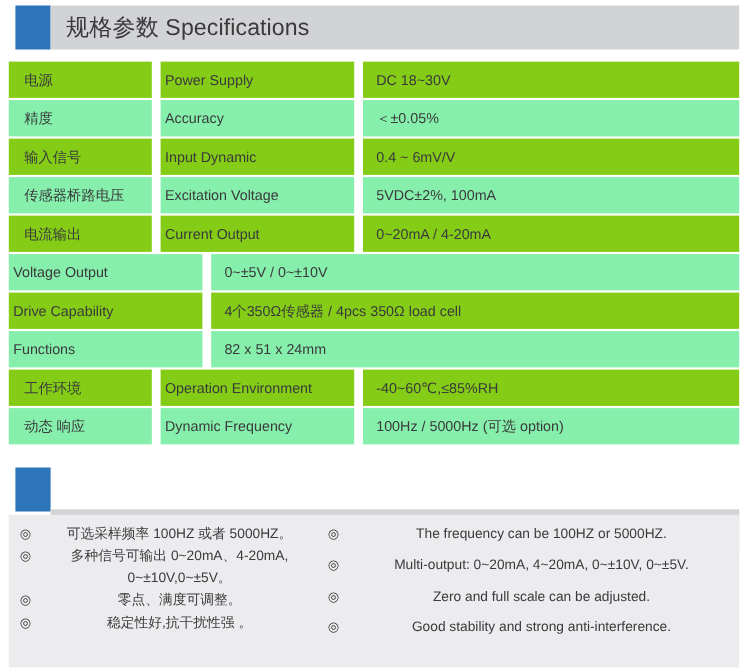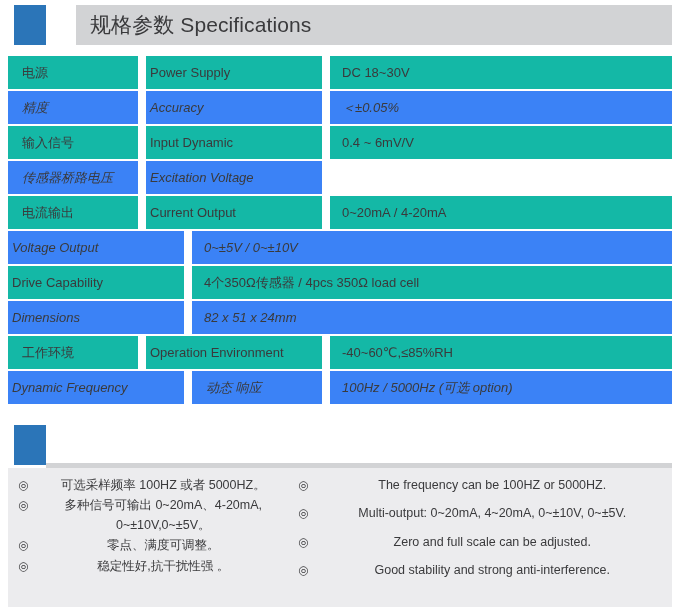--- a/index.html
+++ b/index.html
@@ -36,21 +36,21 @@
     align-items: center;
     padding-left: 14px;
   }
   .section-header .title-text {
     font-size: 21px;
     color: #3a3a3c;
     letter-spacing: 0.1px;
     white-space: nowrap;
   }
 
-  #spec-header { top: 5px; width: 658px; gap: 30px; }
+  #spec-header { top: 5px; width: 658px; }
   #spec-header .title-bar { height: 40px; }
 
   #features-header { top: 425px; width: 658px; }
   #features-header .title-bar { height: 40px; margin-top: 38px; }
 
   
   .spec-table {
     position: absolute;
     left: 8px;
     top: 56px;
@@ -77,22 +77,22 @@
   .spec-row .cell-en {
     width: 176px;
     flex: 0 0 176px;
     padding-left: 4px;
     margin-right: 8px;
   }
   .spec-row .cell-val {
     flex: 1 1 auto;
     padding-left: 12px;
   }
-  .spec-row.odd .cell  { background: #14b8a6; }
-  .spec-row.even .cell { background: #3b82f6; font-style: italic; }
+  .spec-row.odd .cell  { background: #84cc16; }
+  .spec-row.even .cell { background: #86efac; }
 
   
   .features-panel {
     position: absolute;
     left: 8px;
     top: 468px;
     width: 664px;
     height: 139px;
     background: #ececee;
     box-sizing: border-box;
@@ -154,46 +154,47 @@
       <div class="cell cell-val">＜±0.05%</div>
     </div>
     <div class="spec-row odd">
       <div class="cell cell-cn">输入信号</div>
       <div class="cell cell-en">Input Dynamic</div>
       <div class="cell cell-val">0.4 ~ 6mV/V</div>
     </div>
     <div class="spec-row even">
       <div class="cell cell-cn">传感器桥路电压</div>
       <div class="cell cell-en">Excitation Voltage</div>
+      <div class="cell cell-val">5VDC±2%, 100mA</div>
     </div>
     <div class="spec-row odd">
       <div class="cell cell-cn">电流输出</div>
       <div class="cell cell-en">Current Output</div>
       <div class="cell cell-val">0~20mA / 4-20mA</div>
     </div>
     <div class="spec-row even">
       <div class="cell cell-en">Voltage Output</div>
       <div class="cell cell-val">0~±5V / 0~±10V</div>
     </div>
     <div class="spec-row odd">
       <div class="cell cell-en">Drive Capability</div>
       <div class="cell cell-val">4个350Ω传感器 / 4pcs 350Ω load cell</div>
     </div>
     <div class="spec-row even">
-      <div class="cell cell-en">Dimensions</div>
+      <div class="cell cell-en">Functions</div>
       <div class="cell cell-val">82 x 51 x 24mm</div>
     </div>
     <div class="spec-row odd">
       <div class="cell cell-cn">工作环境</div>
       <div class="cell cell-en">Operation Environment</div>
       <div class="cell cell-val">-40~60℃,≤85%RH</div>
     </div>
     <div class="spec-row even">
+      <div class="cell cell-cn">动态 响应</div>
       <div class="cell cell-en">Dynamic Frequency</div>
-      <div class="cell cell-cn">动态 响应</div>
       <div class="cell cell-val">100Hz / 5000Hz (可选 option)</div>
     </div>
   </div>
 
 <div class="section-header" id="features-header">
   <div class="accent-block"></div>
   <div class="title-bar">
     <span class="title-text">功能特点 Functions &amp; Features</span>
   </div>
 </div>

